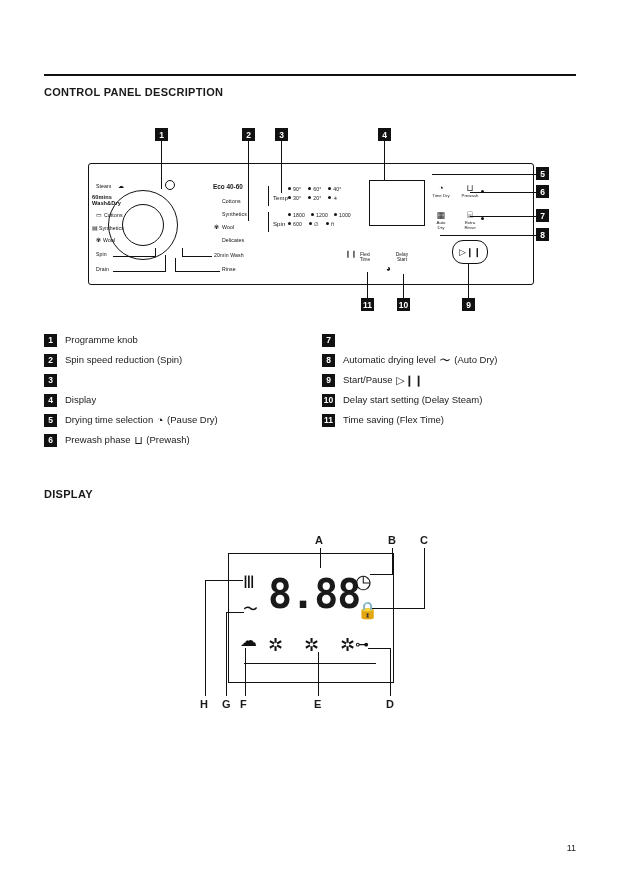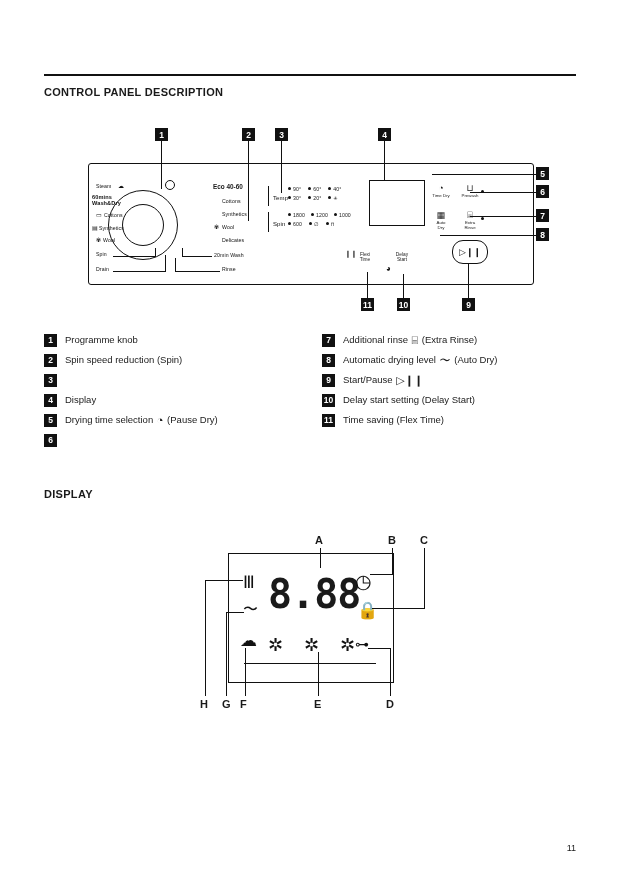--- a/index.html
+++ b/index.html
@@ -491,51 +491,51 @@
     <div class="leg-row">
       <div class="leg-num">5</div>
       <div class="leg-txt">
         <span>Drying time selection</span>
         <span class="gly">◔</span>
         <span>(Pause Dry)</span>
       </div>
     </div>
     <div class="leg-row">
       <div class="leg-num">6</div>
+      <div class="leg-txt">
+        <span>Prewash phase</span>
+        <span class="gly">⊔</span>
+        <span>(Prewash)</span>
+      </div>
     </div>
   </div>
 
   <div class="legend right">
     <div class="leg-row">
       <div class="leg-num">7</div>
-      <div class="leg-txt">
-        <span>Additional rinse</span>
-        <span class="gly">⌸</span>
-        <span>(Extra Rinse)</span>
-      </div>
     </div>
     <div class="leg-row">
       <div class="leg-num">8</div>
       <div class="leg-txt">
         <span>Automatic drying level</span>
         <span class="gly">〜</span>
         <span>(Auto Dry)</span>
       </div>
     </div>
     <div class="leg-row">
       <div class="leg-num">9</div>
       <div class="leg-txt">
         <span>Start/Pause</span>
         <span class="gly">▷❙❙</span>
         <span></span>
       </div>
     </div>
     <div class="leg-row">
       <div class="leg-num">10</div>
-      <div class="leg-txt">Delay start setting (Delay Start)</div>
+      <div class="leg-txt">Delay start setting (Delay Steam)</div>
     </div>
     <div class="leg-row">
       <div class="leg-num">11</div>
       <div class="leg-txt">Time saving (Flex Time)</div>
     </div>
   </div>
 
 
   <div class="h3">DISPLAY</div>
 

